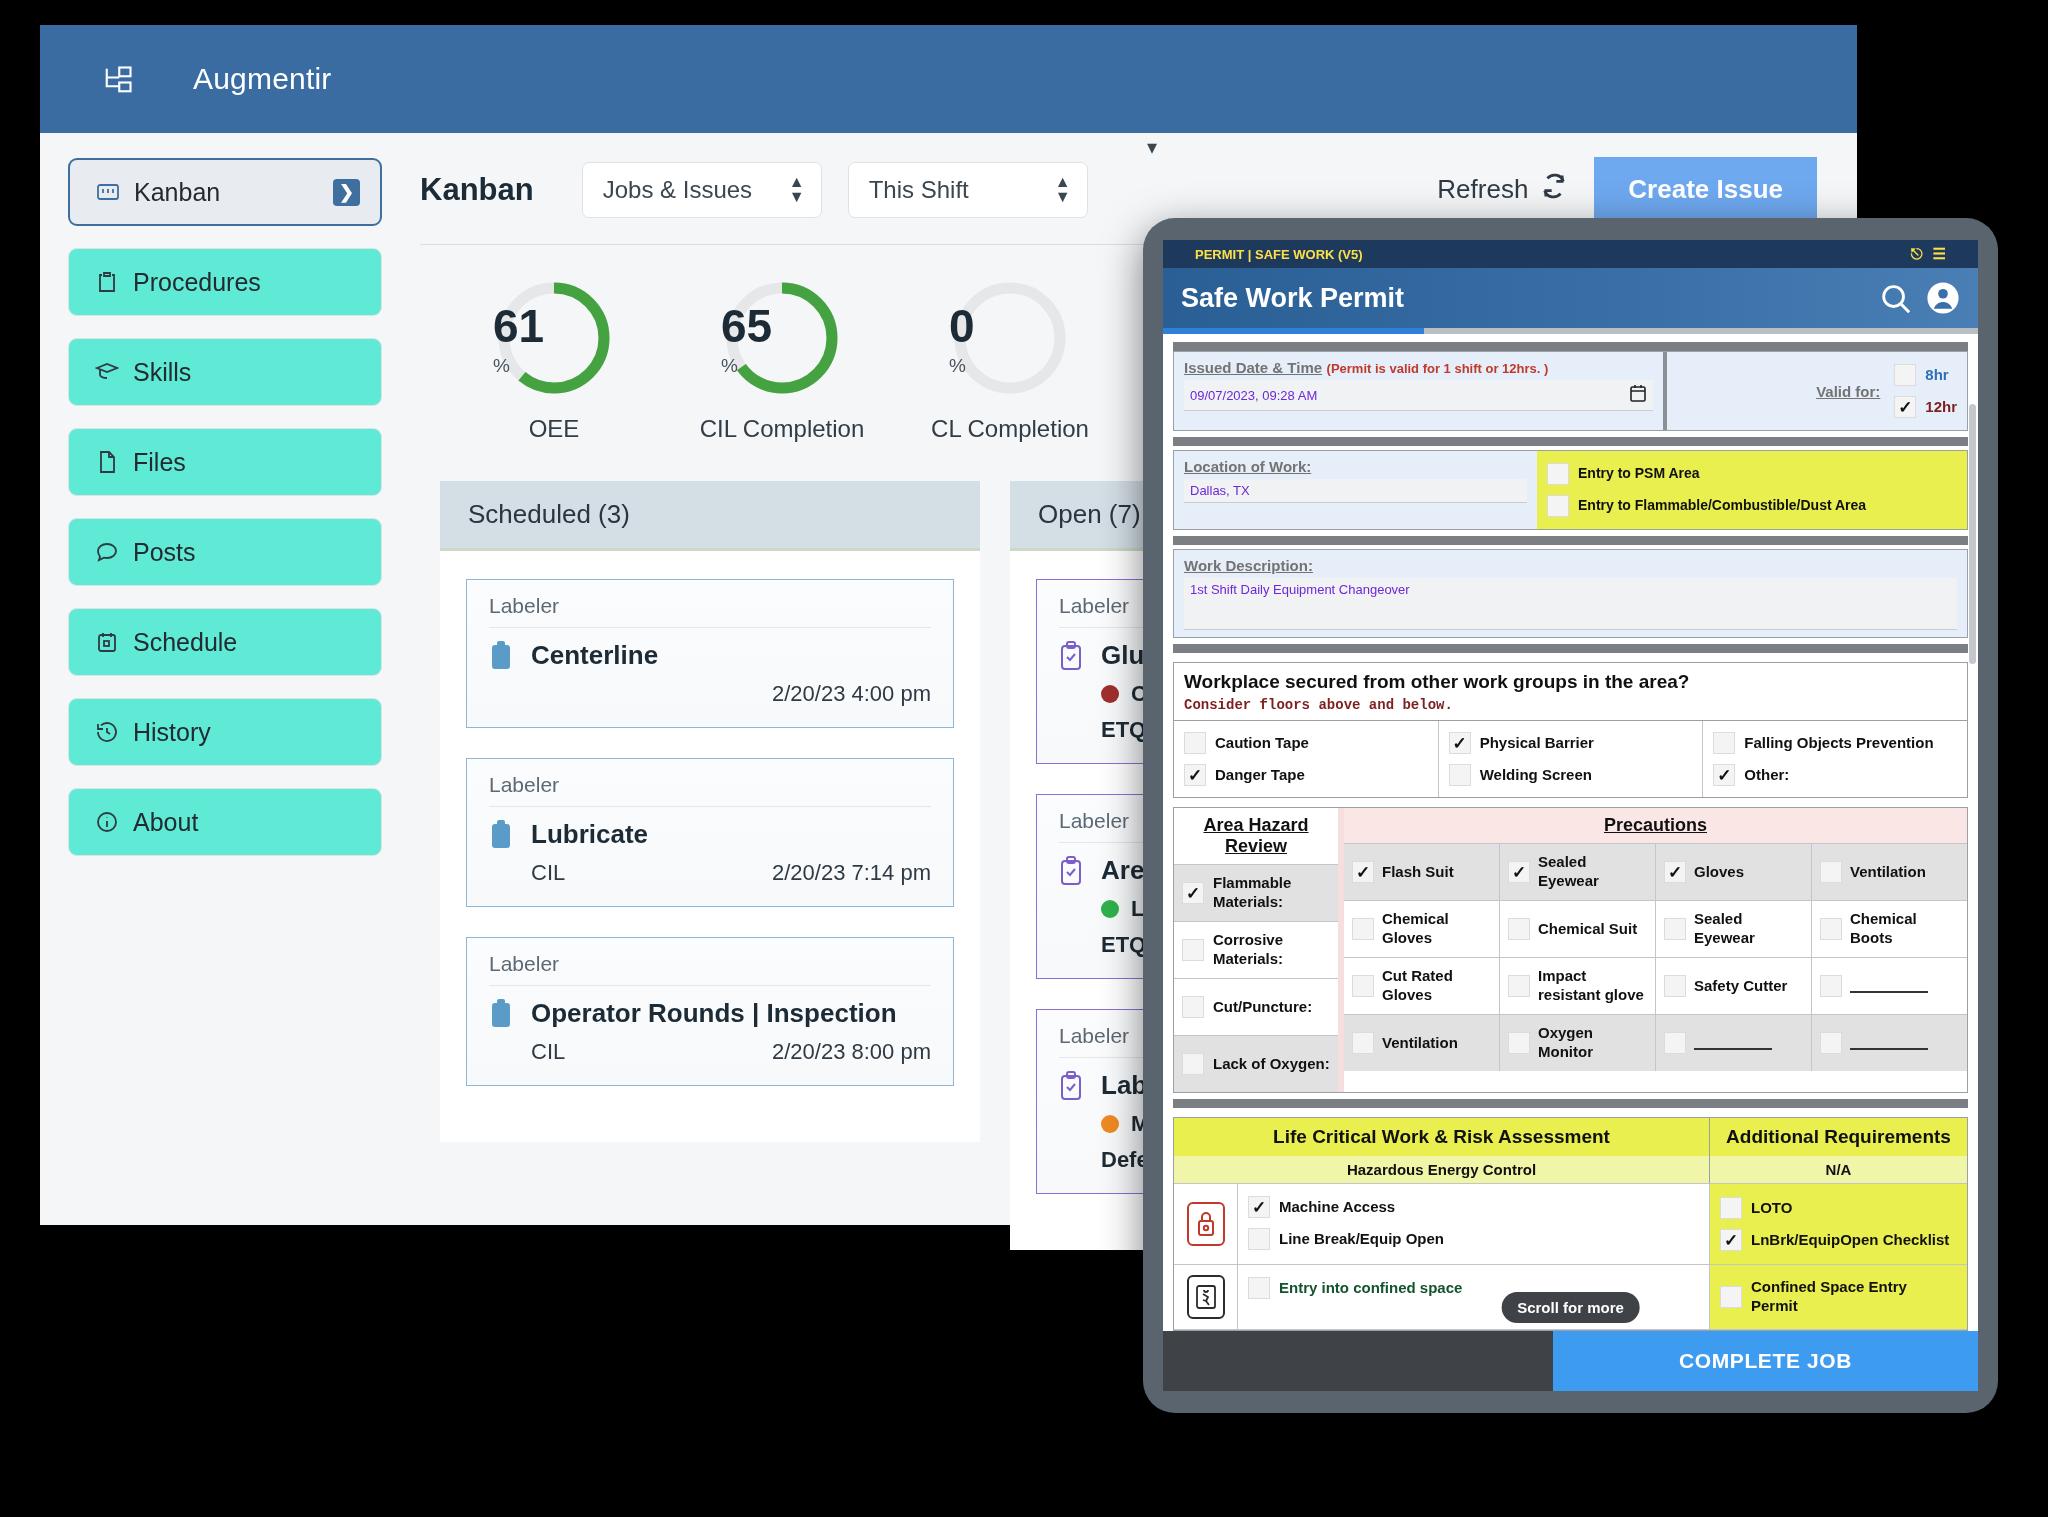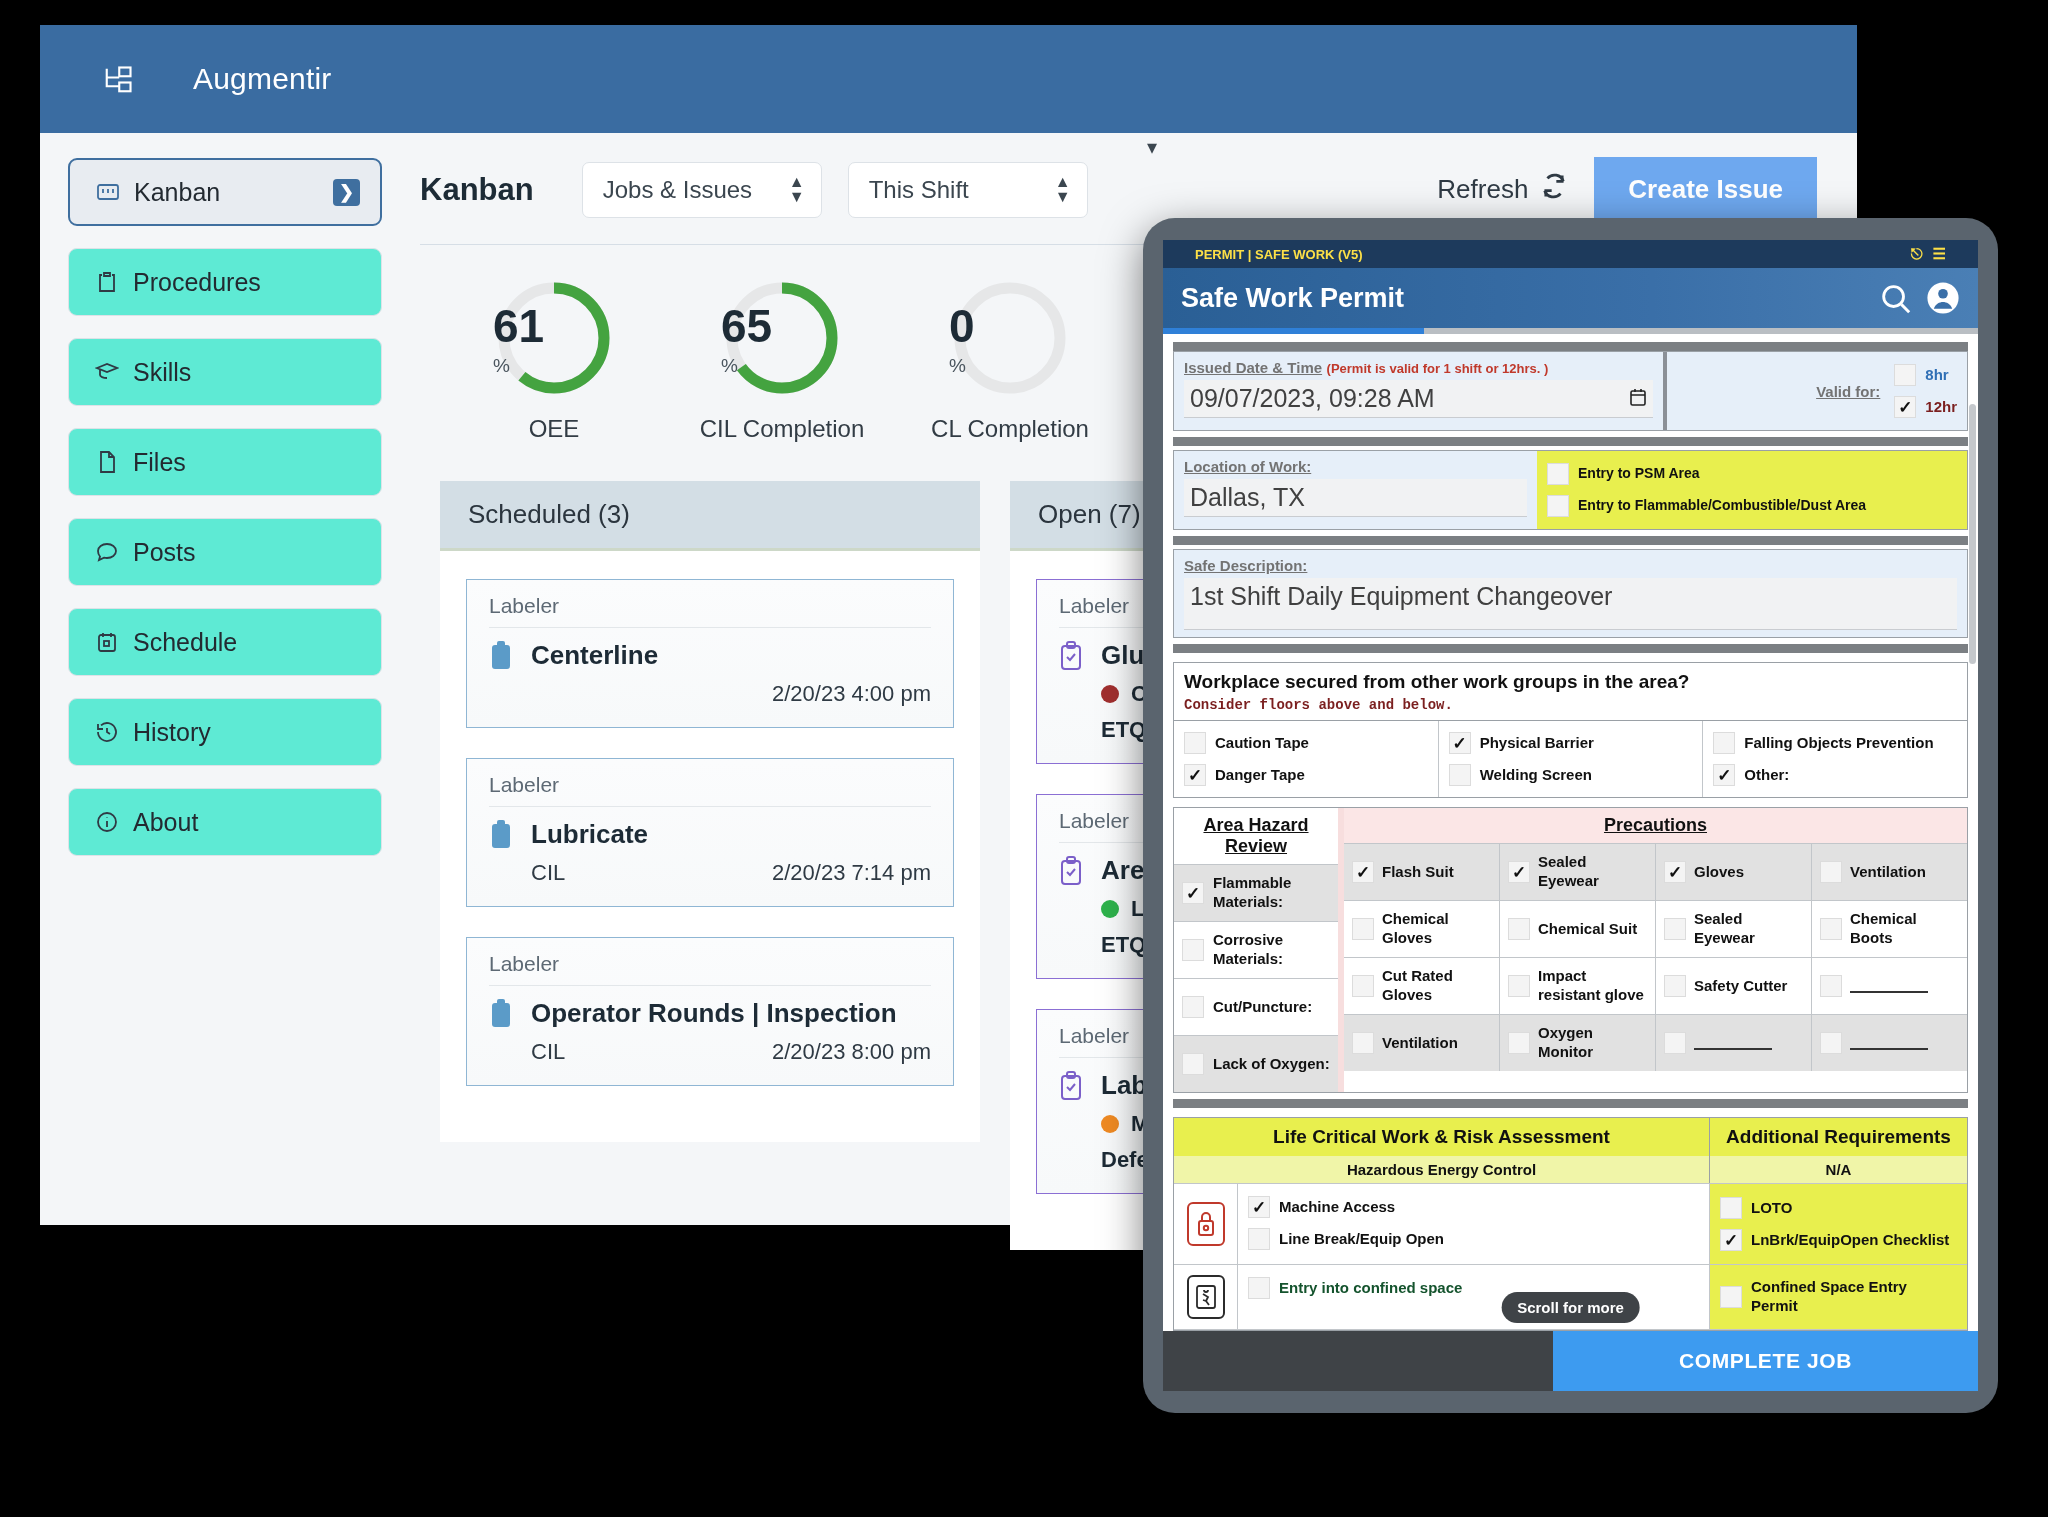--- a/index.html
+++ b/index.html
@@ -138,21 +138,21 @@
   .grayrule { height:9px; background:#7b7f83; margin: 8px 10px 0 10px;}
 
   
   .pf { margin: 0 10px; }
   .prow { display:flex; border:1px solid #9aa0a6; }
   .pcell { padding: 7px 10px; }
   .lbl-b { font-size:15px; font-weight:bold; color:#737373;text-decoration:underline; }
   .lbl-red { font-size:13px; font-weight:bold; color:#c0392b; }
   .inp {
     background:#f1f2f3; border-bottom:1px solid #c9ccd0;
-    font-size:25px; color:#404040; padding: 4px 6px; margin-top:3px;
+    font-size:13px; color:#6d28d9; padding: 4px 6px; margin-top:3px;
     display:flex; justify-content:space-between; align-items:center;
   }
   .yellow { background:#e8ef4e; }
   .bluebg { background:#e6eff9; }
   .cb {
     width:22px; height:22px; background:#f4f4f4; border:1px solid #dcdcdc;
     flex:none; display:flex; align-items:center; justify-content:center;
     font-size:17px; color:#111; font-weight:bold;
   }
   .cbrow { display:flex; align-items:center; gap:9px; padding: 5px 0; }
@@ -598,21 +598,21 @@
               <span class="cb"></span>
               <span class="cbtxt sm">Entry to Flammable/Combustible/Dust Area</span>
             </div>
           </div>
         </div>
 
         <div class="grayrule" style="margin:6px 0 0 0"></div>
 
         <div class="prow bluebg" style="margin-top:4px">
           <div class="pcell" style="flex:1">
-            <span class="lbl-b">Safe Description:</span>
+            <span class="lbl-b">Work Description:</span>
             <div class="inp" style="height:52px;align-items:flex-start">
               <span>1st Shift Daily Equipment Changeover</span>
             </div>
           </div>
         </div>
 
         <div class="grayrule" style="margin:6px 0 0 0"></div>
 
         <div class="sec-q">
           <div class="sec-q-head">

